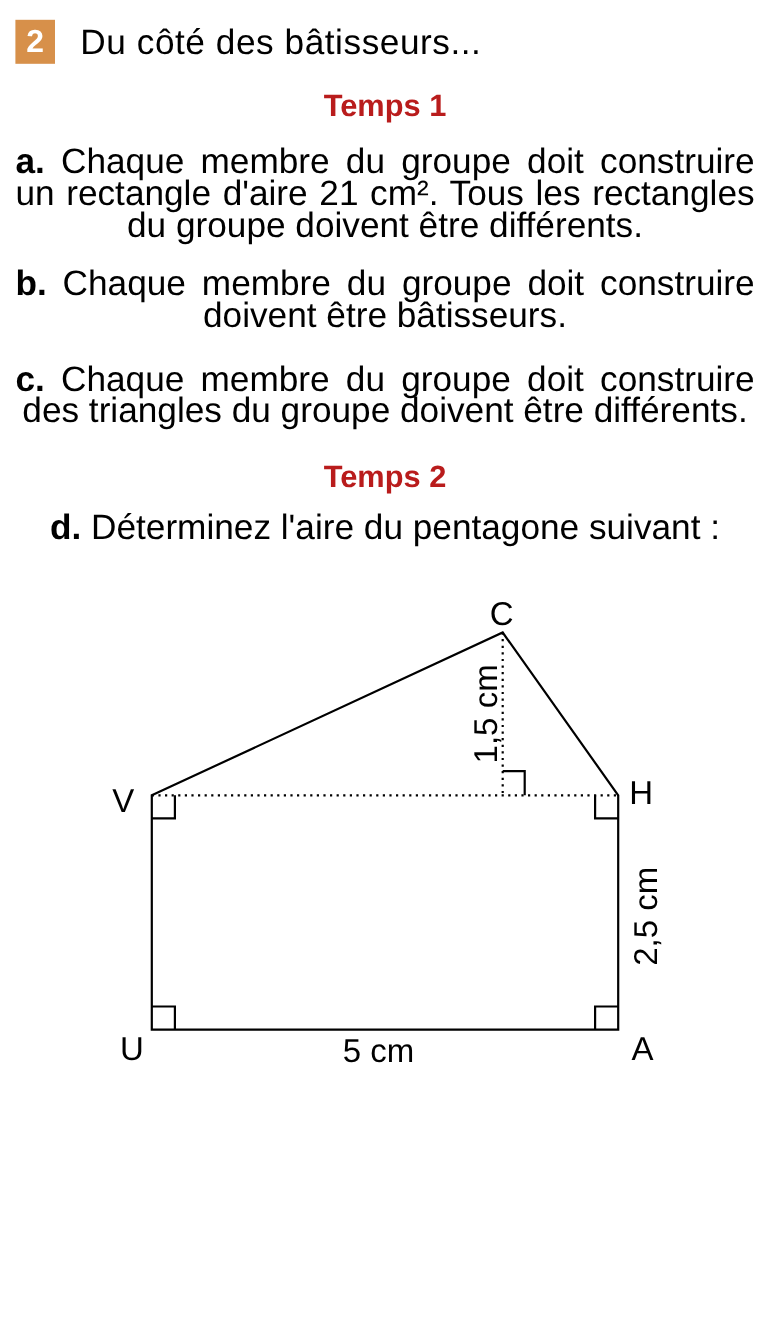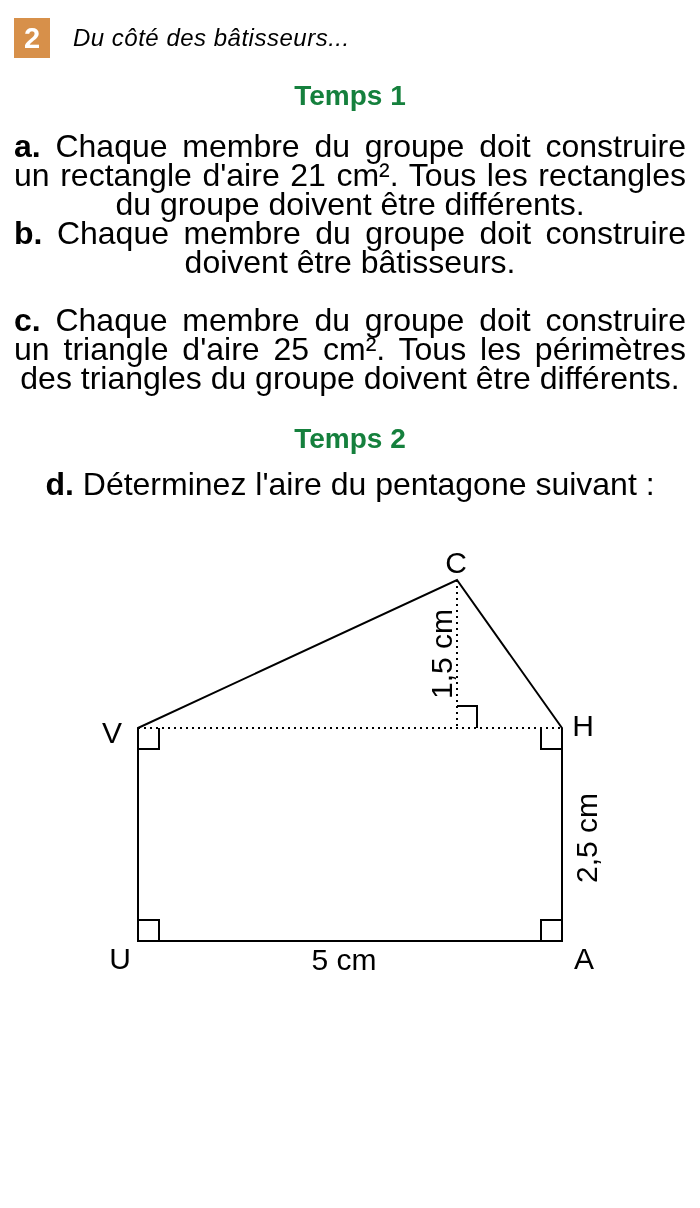--- a/index.html
+++ b/index.html
@@ -15,45 +15,44 @@
   .exercise-header { display: flex; align-items: center; }
   .num-box {
     width: 36px; height: 40px;
     background: #d7904a;
     color: #fff;
     font-weight: bold; font-size: 29px;
     display: flex; align-items: center; justify-content: center;
     flex: 0 0 auto;
   }
   .exercise-title {
-    font-style: italic;
-    font-size: 24px;
+    font-size: 32px;
     margin-left: 23px;
     letter-spacing: 0.5px;
     white-space: nowrap;
   }
 
   
   .temps-heading {
     text-align: center;
-    color: #15803d;
+    color: #b91c1c;
     font-weight: bold;
     font-size: 28px;
     line-height: 28px;
   }
   #temps1 { margin-top: 24px; }
   #temps2 { margin-top: 32px; }
 
   
   .para { font-size: 32px; line-height: 29px; }
   .para .pline { text-align: justify; text-align-last: justify; }
   .para .pline-last { text-align: center; }
   .plabel { font-weight: bold; }
   #para-a { margin-top: 22px; }
-  #para-b { }
+  #para-b { margin-top: 24px; }
   #para-c { margin-top: 29px; }
   #para-d { margin-top: 17px; }
   #para-e { margin-top: 36px; }
 
   
   .figure-svg { display: block; margin-top: 39px; }
   .figure-svg path, .figure-svg line, .figure-svg polyline {
     stroke: #000; stroke-width: 2; fill: none;
   }
   .figure-svg .dotted { stroke-dasharray: 2 4; }
@@ -80,21 +79,20 @@
     <div class="pline-last">du groupe doivent être différents.</div>
   </div>
 
   <div class="para" id="para-b">
     <div class="pline"><span class="plabel">b.</span> <span>Chaque membre du groupe doit construire</span></div>
     <div class="pline-last">doivent être bâtisseurs.</div>
   </div>
 
   <div class="para" id="para-c">
     <div class="pline"><span class="plabel">c.</span> <span>Chaque membre du groupe doit construire</span></div>
-    <div class="pline">un triangle d'aire 25 cm². Tous les périmètres</div>
     <div class="pline-last">des triangles du groupe doivent être différents.</div>
   </div>
 
   <div class="temps-heading" id="temps2">Temps 2</div>
 
   <div class="para" id="para-d">
     <div class="pline-last"><span class="plabel">d.</span> <span>Déterminez l'aire du pentagone suivant :</span></div>
   </div>
 
   <svg class="figure-svg" width="700" height="450" viewBox="0 0 700 450">

